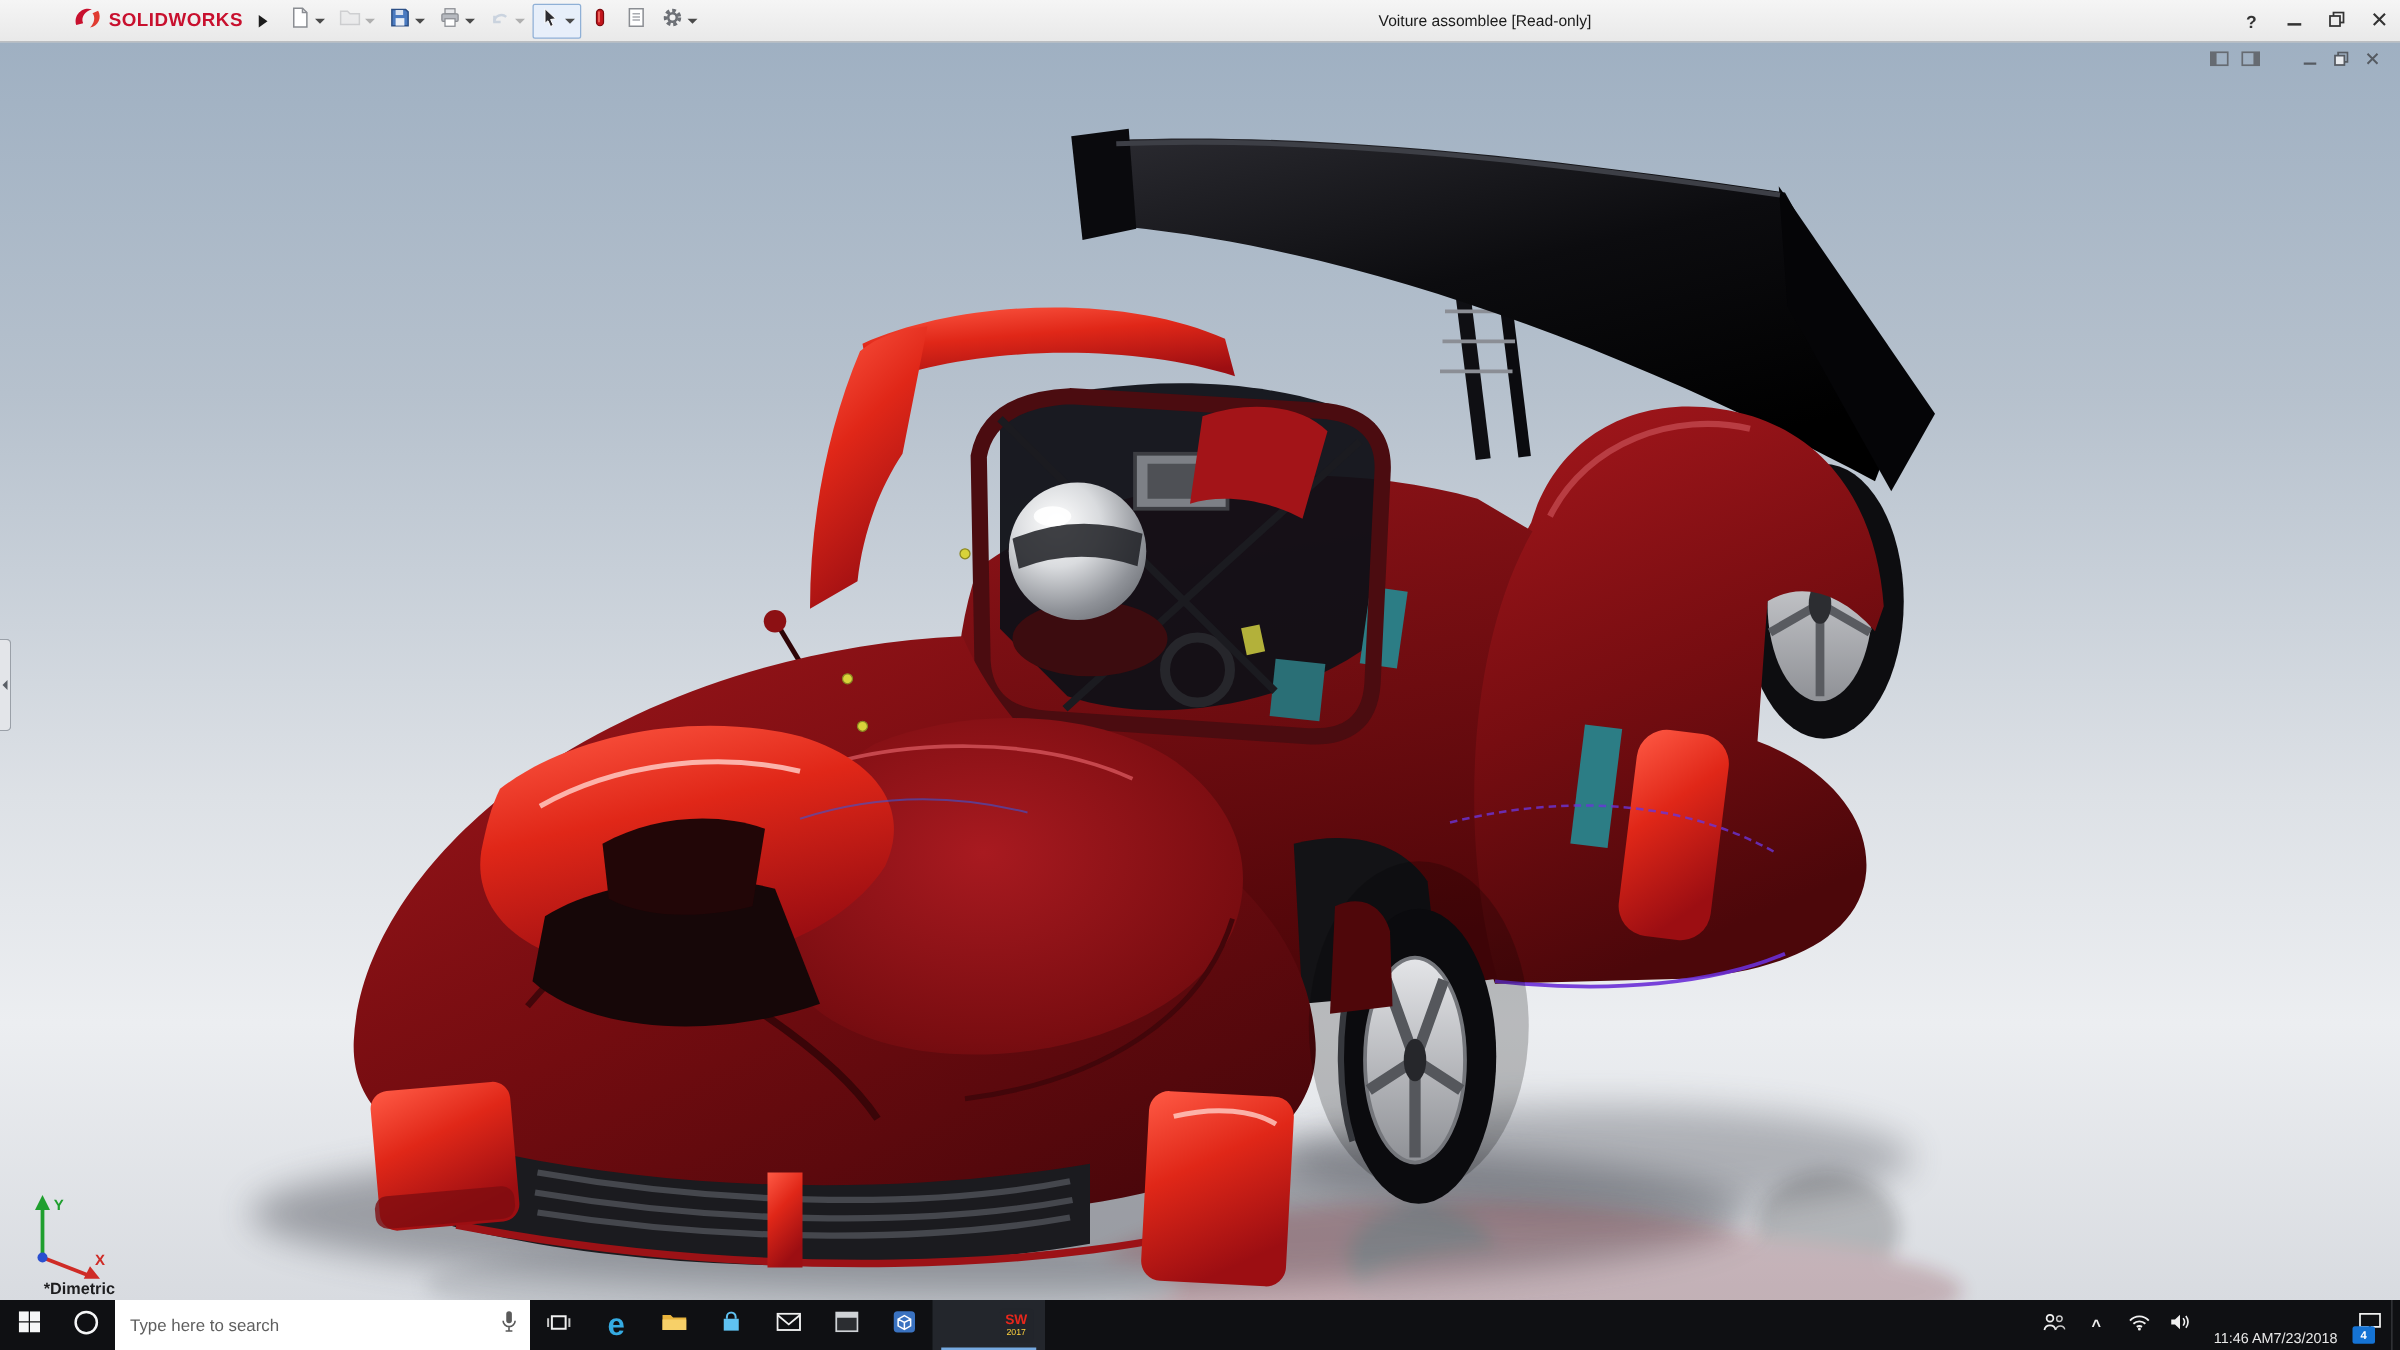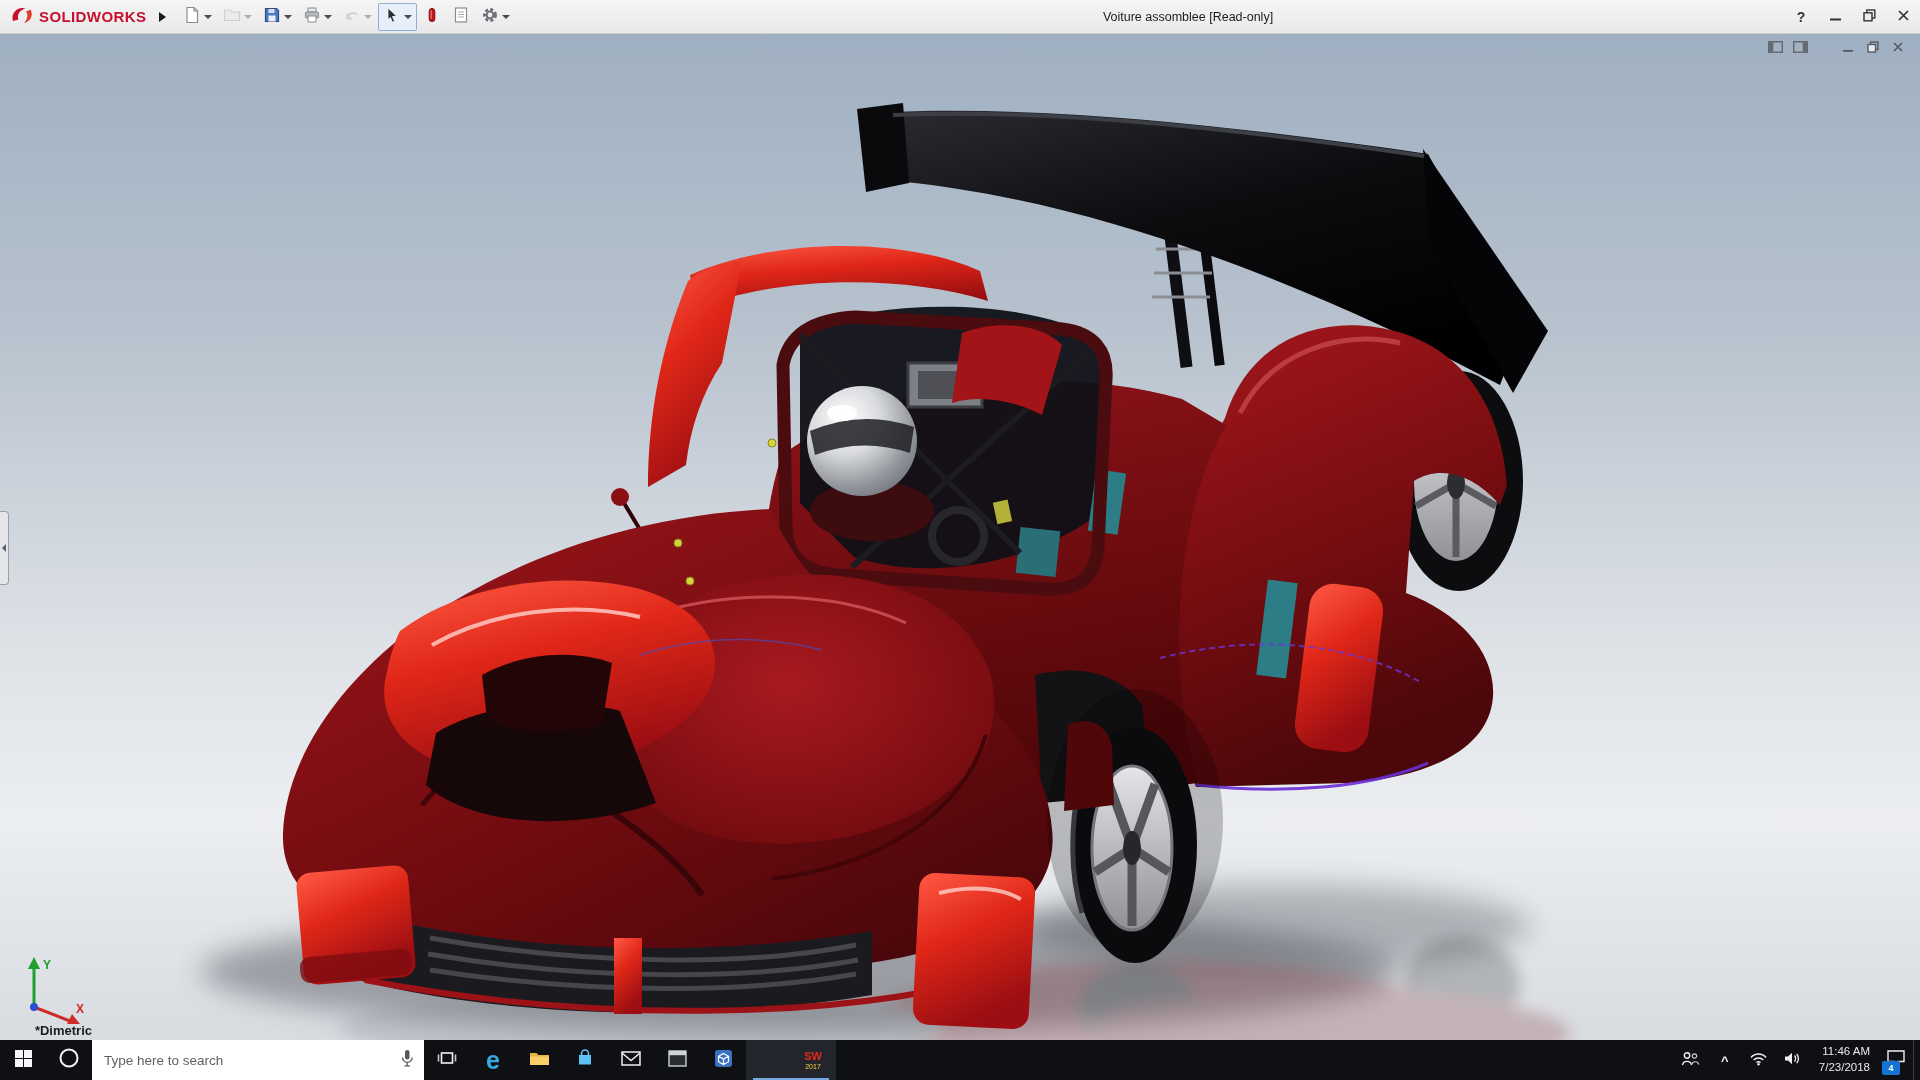--- a/index.html
+++ b/index.html
@@ -2,21 +2,21 @@
 <html><head>
 <meta charset="utf-8">
 <style>
   html,body{margin:0;padding:0;background:#000;}
   .screen{position:relative;width:1920px;height:1080px;overflow:hidden;
           font-family:"Liberation Sans",sans-serif;-webkit-font-smoothing:antialiased;}
 
   
   .titlebar{position:absolute;top:0;left:0;right:0;height:33px;
     background:linear-gradient(#f5f5f5,#e9e9e9);border-bottom:1px solid #c9c9c9;
-    display:flex;align-items:center;z-index:30;}
+    display:flex;align-items:center;z-index:30;padding-left:48px;}
   .brand{display:flex;align-items:center;gap:5px;padding:0 6px 0 10px;}
   .brand-text{color:#c8102e;font-weight:700;font-size:15px;letter-spacing:.4px;}
   .expand-btn{width:20px;height:24px;display:flex;align-items:center;justify-content:center;margin-right:6px;}
   .expand-tri{width:0;height:0;border-top:5px solid transparent;border-bottom:5px solid transparent;border-left:7px solid #1c1c1c;}
   .tools{display:flex;align-items:center;gap:1px;}
   .tool{display:flex;align-items:center;height:26px;padding:0 4px;border:1px solid transparent;border-radius:2px;}
   .tool.active{background:#e7effa;border-color:#8fb0d6;}
   .tool.disabled{opacity:.38;}
   .dd{width:0;height:0;border-left:4px solid transparent;border-right:4px solid transparent;border-top:4px solid #4a4a4a;margin-left:3px;}
   .tb-title{position:absolute;left:60%;transform:translateX(-50%);font-size:12.5px;color:#1b1b1b;white-space:nowrap;margin-left:36px;}
@@ -46,21 +46,21 @@
   .search{width:312px;background:#ffffff;display:flex;align-items:center;padding:0 10px;gap:8px;flex:0 0 auto;}
   .search input{flex:1;border:0;outline:0;background:transparent;font-size:13.5px;color:#444;font-family:inherit;}
   .search input::placeholder{color:#5f5f5f;opacity:1;}
   .edge-e{font-size:25px;font-weight:700;color:#35abe2;line-height:1;}
   .sw-ico{width:27px;height:27px;background:#22252b;border-radius:3px;display:flex;flex-direction:column;align-items:center;justify-content:center;line-height:1;}
   .sw-glyph{color:#e8271c;font-weight:700;font-size:11px;}
   .sw-year{color:#ffd23e;font-size:7px;margin-top:1px;}
   .tray{margin-left:auto;display:flex;align-items:stretch;}
   .tray .tkb{width:34px;}
   .chevron{font-size:13px;font-weight:700;color:#eee;}
-  .clock{display:flex;flex-direction:column;align-items:flex-end;justify-content:center;font-size:11.5px;line-height:1.35;padding:0 9px;flex:0 0 auto;}
+  .clock{display:flex;align-items:flex-end;justify-content:center;font-size:11.5px;line-height:1.35;padding:0 9px;flex:0 0 auto;}
   .action{position:relative;width:44px;}
   .badge{position:absolute;left:3px;bottom:5px;background:#1573d4;color:#fff;font-size:9px;min-width:14px;height:14px;
     border-radius:2px;display:flex;align-items:center;justify-content:center;padding:0 2px;font-weight:700;}
   .desktop-sliver{width:6px;border-left:1px solid #3a3b40;flex:0 0 auto;}
 </style>
 </head>
 <body>
 
 <div class="screen">
 

